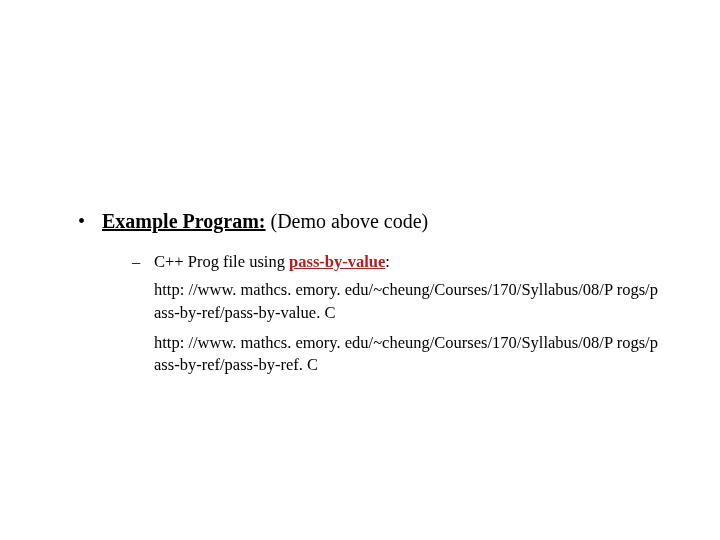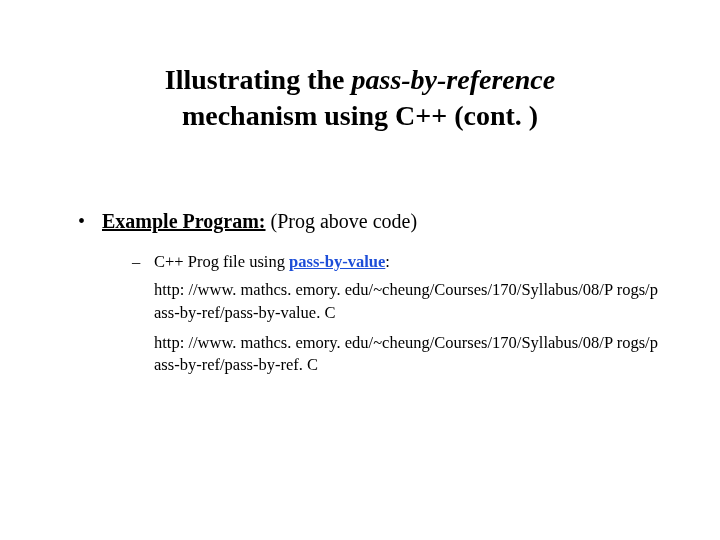--- a/index.html
+++ b/index.html
@@ -65,40 +65,36 @@
     position: absolute;
     left: 0;
     top: 0;
   }
   .sub-url {
     padding-left: 22px;
     margin-bottom: 8px;
     word-break: break-all;
   }
   .red {
-    color: #1d4ed8;
+    color: #b91c1c;
   }
   .underline {
     text-decoration: underline;
     font-weight: bold;
   }
 </style>
 </head>
 <body>
 
 <div class="slide">
 
-  <div class="title">
-    <span>Illustrating the </span><span class="italic">pass-by-reference</span><br>
-    <span>mechanism using C++ (cont. )</span>
-  </div>
 
   <div class="body">
     <div class="bullet1">
-      <span class="underline">Example Program:</span><span> (Prog above code)</span>
+      <span class="underline">Example Program:</span><span> (Demo above code)</span>
 
       <div class="sublist">
 
         <div class="bullet2">
           <span>C++ Prog file using </span><span class="red underline">pass-by-value</span><span>:</span>
         </div>
         <div class="sub-url">http: //www. mathcs. emory. edu/~cheung/Courses/170/Syllabus/08/P rogs/pass-by-ref/pass-by-value. C</div>
 
         <div class="sub-url">http: //www. mathcs. emory. edu/~cheung/Courses/170/Syllabus/08/P rogs/pass-by-ref/pass-by-ref. C</div>
 

